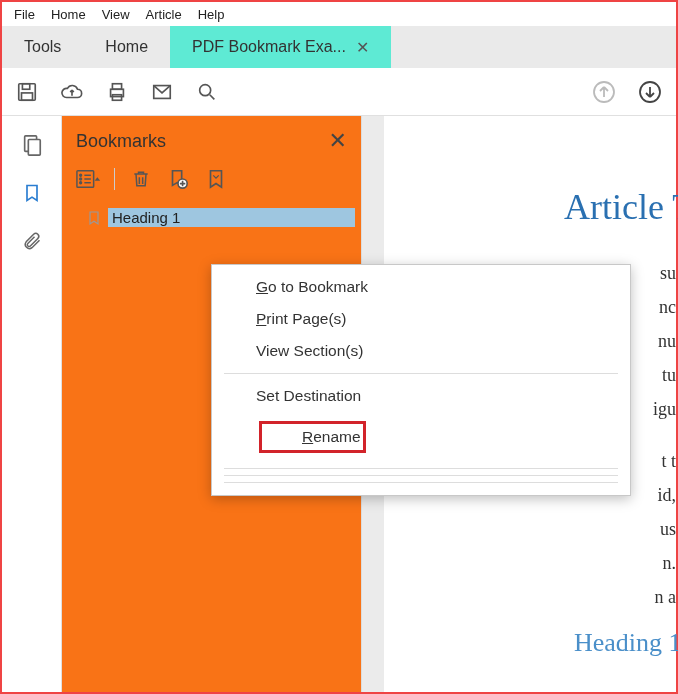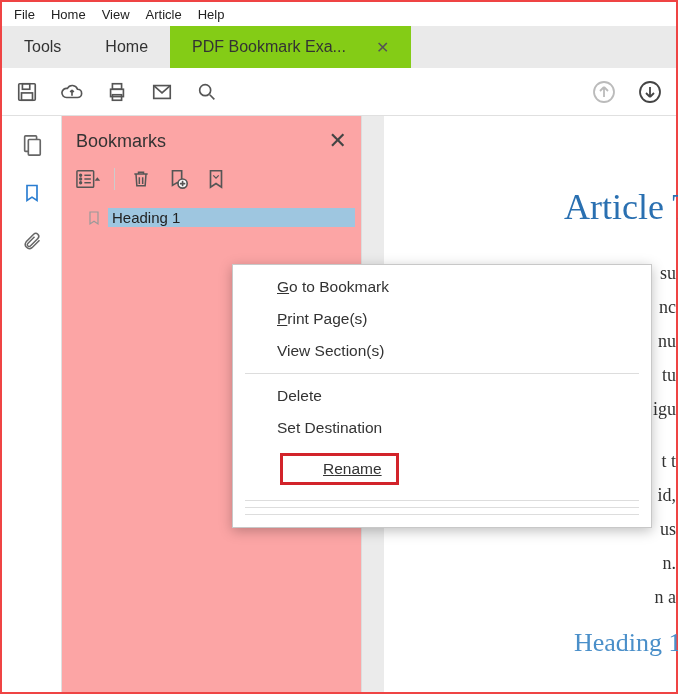--- a/index.html
+++ b/index.html
@@ -7,60 +7,60 @@
     
     .outer-border { border: 2px solid #ef4444; width: 678px; height: 694px; position: relative; background: #fff; }
     
     
     .menu-bar { height: 24px; background: #fff; display: flex; align-items: center; padding: 0 4px; font-size: 13px; color: #222; }
     .menu-bar span { padding: 2px 8px; cursor: default; }
     
     
     .tab-bar { height: 42px; background: #eaeaea; display: flex; align-items: stretch; }
     .tab { display: flex; align-items: center; padding: 0 22px; font-size: 16px; color: #333; cursor: default; }
-    .tab.active { background: #84cc16; gap: 20px; }
+    .tab.active { background: #5eead4; }
     .tab .close { margin-left: 10px; font-size: 16px; color: #555; }
     
     
     .toolbar { height: 48px; display: flex; align-items: center; padding: 0 14px; gap: 22px; border-bottom: 1px solid #e0e0e0; }
     .toolbar .spacer { flex: 1; }
     .toolbar .tool-icon { color: #555; cursor: default; }
     
     
     .content-row { display: flex; height: calc(100% - 24px - 42px - 48px); }
     
     
     .rail { width: 60px; background: #fff; border-right: 1px solid #e0e0e0; display: flex; flex-direction: column; align-items: center; padding-top: 18px; gap: 26px; }
     .rail .rail-item { color: #666; cursor: default; }
     .rail .rail-item.active { color: #2a7dd1; }
     
     
-    .panel { width: 300px; background: #fca5a5; border-right: 1px solid #dcdcdc; }
+    .panel { width: 300px; background: #f97316; border-right: 1px solid #dcdcdc; }
     .panel-header { display: flex; align-items: center; justify-content: space-between; padding: 12px 14px 10px 14px; font-size: 18px; color: #333; }
     .panel-header .close-panel { font-size: 22px; color: #444; cursor: default; }
     .panel-tools { display: flex; align-items: center; gap: 16px; padding: 4px 14px 12px 14px; }
     .panel-tools .sep { width: 1px; height: 22px; background: #ccc; margin-left: -4px; }
     .bookmark-row { display: flex; align-items: center; margin: 6px 6px 0 24px; }
     .bookmark-lbl { background: #9ec6e0; color: #222; padding: 1px 4px; font-size: 15px; flex: 1; }
     
     
     .doc-view { flex: 1; background: #ebebeb; position: relative; }
     .page { position: absolute; top: 0; left: 22px; right: 0; bottom: 0; background: #fff; padding: 70px 0 0 0; }
     .page .title { font-family: Georgia, serif; font-size: 36px; font-weight: 400; color: #2a70b1; margin-left: 180px; white-space: nowrap; }
     .body-lines { margin: 28px 0 0 0; display: flex; flex-direction: column; font-family: Georgia, serif; font-size: 18px; color: #333; line-height: 1.9; align-items: flex-end; }
     .body-lines span { height: 34px; }
     .heading2 { font-family: Georgia, serif; font-size: 26px; color: #4a8fc9; margin-left: 190px; margin-top: 14px; white-space: nowrap; }
     
     
-    .ctx-menu { position: absolute; left: 230px; top: 262px; width: 420px; background: #fff; border: 1px solid #c8c8c8; box-shadow: 0 3px 12px rgba(0,0,0,.25); z-index: 10; padding: 6px 0; }
+    .ctx-menu { position: absolute; left: 209px; top: 262px; width: 420px; background: #fff; border: 1px solid #c8c8c8; box-shadow: 0 3px 12px rgba(0,0,0,.25); z-index: 10; padding: 6px 0; }
     .ctx-item { padding: 7px 22px 7px 44px; font-size: 15.5px; color: #333; cursor: default; position: relative; }
     .ctx-item .u { text-decoration: underline; }
     .ctx-sep { height: 1px; background: #ddd; margin: 6px 12px; }
     .ctx-check::before { content: "✓"; position: absolute; left: 18px; color: #444; font-size: 14px; }
-    .ctx-highlight { border: 3px solid #d2232a; padding: 4px 14px 4px 40px; margin: 2px 0 2px 3px; display: inline-block; text-decoration: underline; }
+    .ctx-highlight { border: 3px solid #d2232a; padding: 4px 2px 4px 40px; margin: 2px 0 2px 3px; display: inline-block; }
     
     svg { display: block; }
   </style>
 </head>
 <body>
 
 <div class="outer-border">
 
   <div class="menu-bar">
     <span>File</span>
@@ -215,20 +215,19 @@
         <div class="heading2">Heading 1</div>
       </div>
     </div>
   </div>
 
   <div class="ctx-menu">
     <div class="ctx-item"><span class="u">G</span><span>o to Bookmark</span></div>
     <div class="ctx-item"><span class="u">P</span><span>rint Page(s)</span></div>
     <div class="ctx-item">View Section(s)</div>
     <div class="ctx-sep"></div>
-    <div class="ctx-item">Delete</div>
     <div class="ctx-item">Set Destination</div>
     <div class="ctx-item"><span class="ctx-highlight"><span class="u">R</span><span>ename</span></span></div>
     <div class="ctx-sep"></div>
     <div class="ctx-sep"></div>
     <div class="ctx-sep"></div>
   </div>
 </div>
 
 </body></html>

